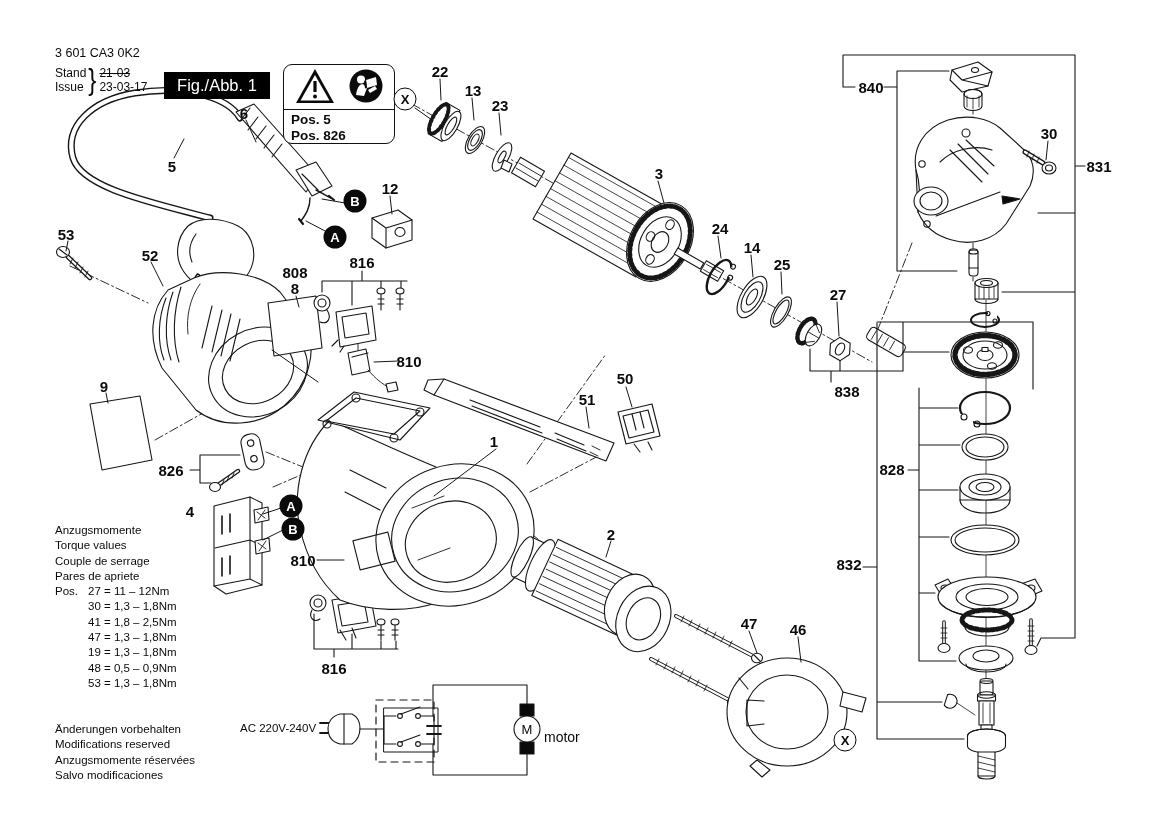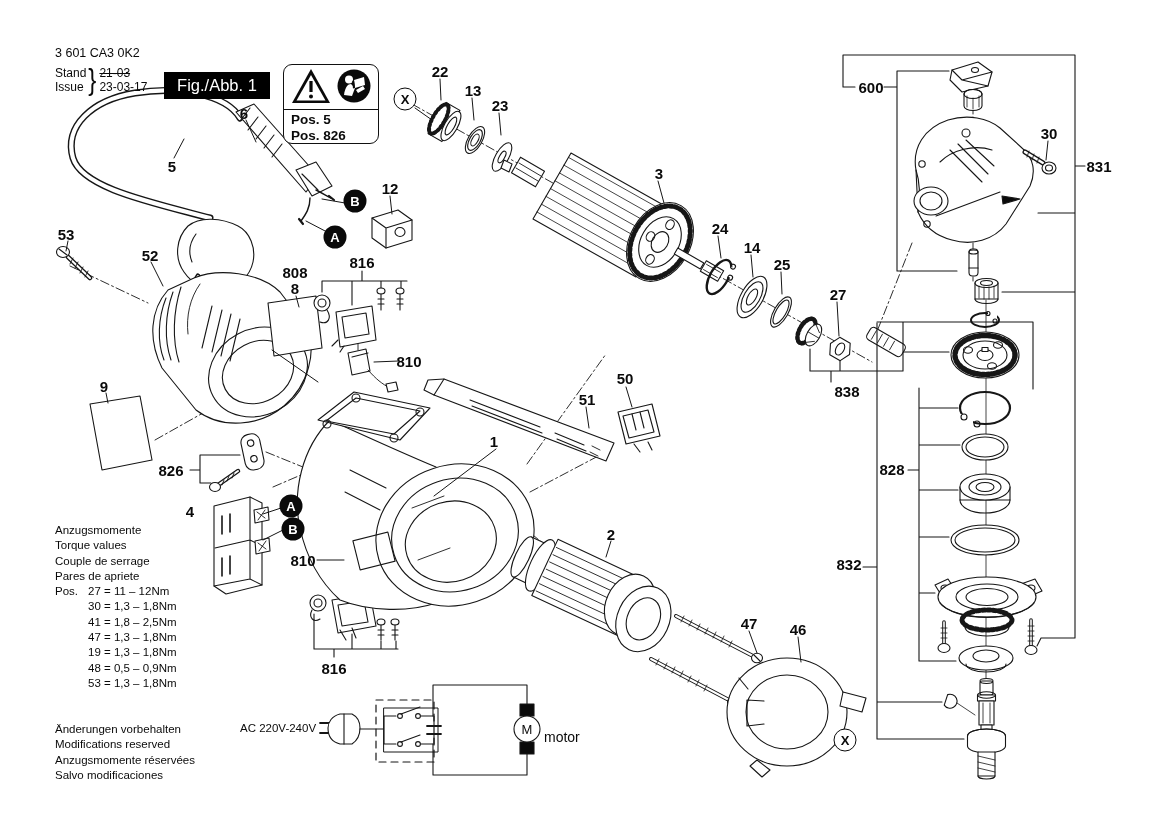--- a/index.html
+++ b/index.html
@@ -16,21 +16,21 @@
            display:flex;align-items:center;justify-content:center;font-size:13px;box-sizing:border-box;}
   .hdr{position:absolute;left:55px;top:46px;font-size:12.5px;z-index:4;}
   .hdr .pn{margin-bottom:6px;}
   .dateblock{display:flex;align-items:center;}
   .dateblock .labels div{line-height:14px;font-size:12px;}
   .dateblock .brace{font-size:24px;transform:scaleY(1.25);margin:0 3px 0 2px;font-weight:normal;}
   .dateblock .vals div{line-height:14px;font-size:12px;}
   .strike{text-decoration:line-through;}
   .figtag{position:absolute;left:152px;top:72px;width:106px;height:27px;background:#000000;color:#fff;
           font-weight:normal;font-size:16.5px;display:flex;align-items:center;justify-content:center;z-index:4;margin-left:12px;}
-  .warnbox{position:absolute;left:283px;top:64px;width:96px;height:80px;border:1.6px solid #111;
+  .warnbox{position:absolute;left:283px;top:64px;width:112px;height:80px;border:1.6px solid #111;
            border-radius:9px;background:#fff;z-index:4;box-sizing:border-box;}
   .warnbox .icons{display:flex;align-items:center;justify-content:space-around;height:42px;
            border-bottom:1.4px solid #111;padding:2px 4px 0 4px;}
   .warnbox .postext{padding:2px 0 0 7px;font-weight:bold;font-size:13.5px;line-height:16px;}
   .torque{position:absolute;left:55px;top:523px;font-size:11.5px;line-height:15.3px;z-index:4;}
   .torque .posrow{display:flex;}
   .torque .posrow .plbl{width:33px;}
   .footer{position:absolute;left:55px;top:722px;font-size:11.5px;line-height:15.3px;z-index:4;}
   .circ-label{position:absolute;font-size:11.5px;z-index:4;}
   .motor-m{position:absolute;left:527px;top:729px;transform:translate(-50%,-50%);
@@ -585,21 +585,21 @@
       <div class="callout" style="left: 798px; top: 629px;">46</div>
       <div class="callout" style="left: 440px; top: 71px;">22</div>
       <div class="callout" style="left: 473px; top: 90px;">13</div>
       <div class="callout" style="left: 500px; top: 105px;">23</div>
       <div class="callout" style="left: 659px; top: 173px;">3</div>
       <div class="callout" style="left: 720px; top: 228px;">24</div>
       <div class="callout" style="left: 752px; top: 247px;">14</div>
       <div class="callout" style="left: 782px; top: 264px;">25</div>
       <div class="callout" style="left: 838px; top: 294px;">27</div>
       <div class="callout" style="left: 831px; top: 391px; margin-left: 16px;">838</div>
-      <div class="callout" style="left: 871px; top: 87px;">600</div>
+      <div class="callout" style="left: 871px; top: 87px;">840</div>
       <div class="callout" style="left: 1049px; top: 133px;">30</div>
       <div class="callout" style="left: 1099px; top: 166px;">831</div>
       <div class="callout" style="left: 892px; top: 469px;">828</div>
       <div class="callout" style="left: 849px; top: 564px;">832</div>
       <div class="callout filled" style="left: 355px; top: 201px;">B</div>
       <div class="callout filled" style="left: 335px; top: 237px;">A</div>
       <div class="callout filled" style="left: 291px; top: 506px;">A</div>
       <div class="callout filled" style="left: 293px; top: 529px;">B</div>
       <div class="callout outline" style="left: 405px; top: 99px;">X</div>
       <div class="callout outline" style="left: 845px; top: 740px;">X</div>

